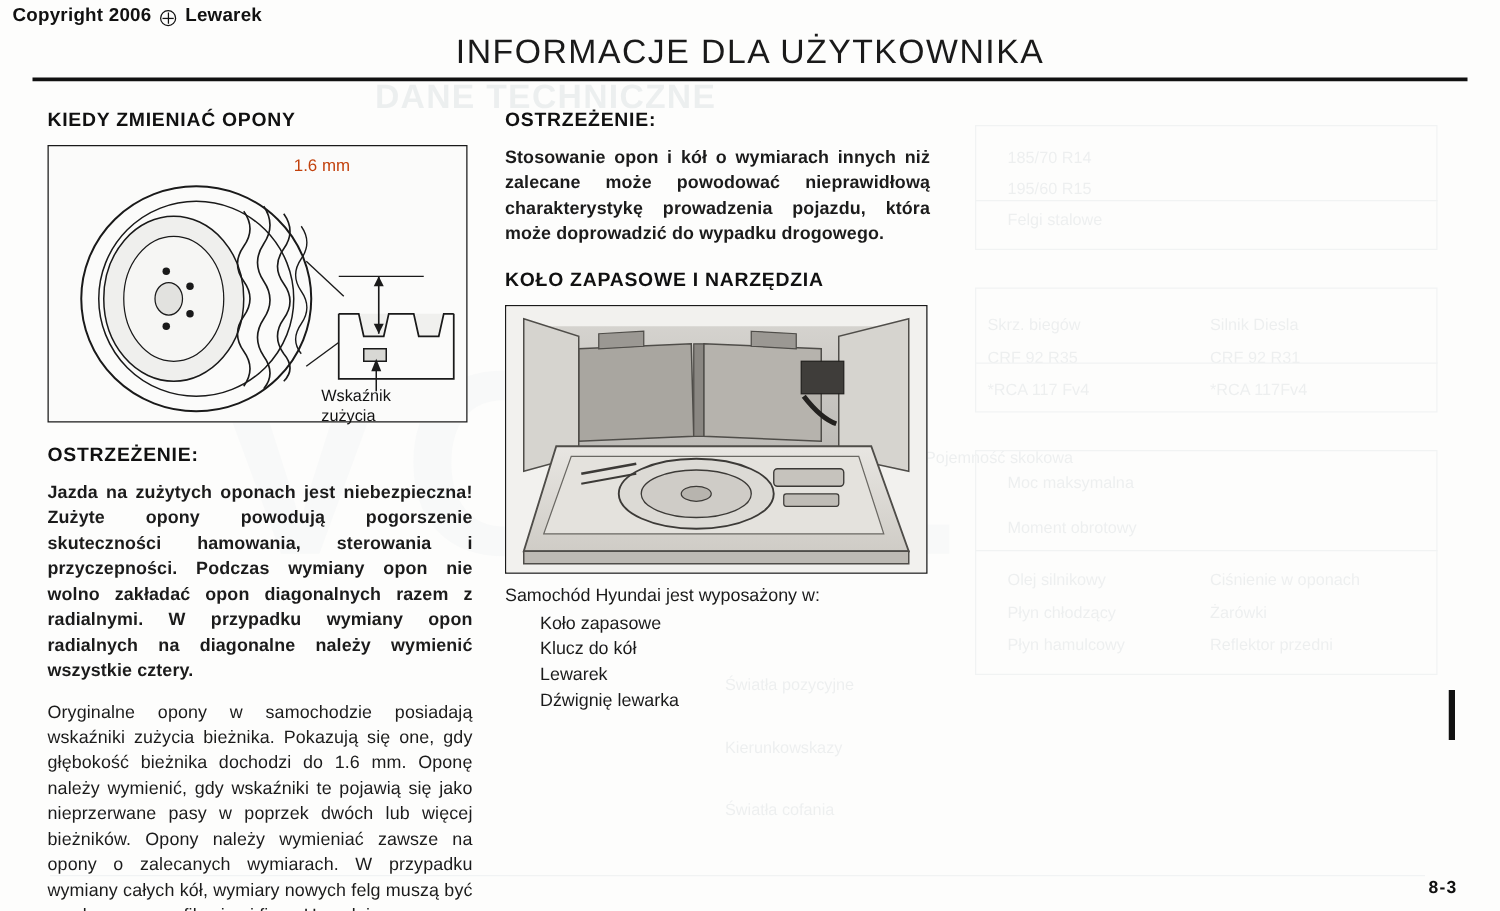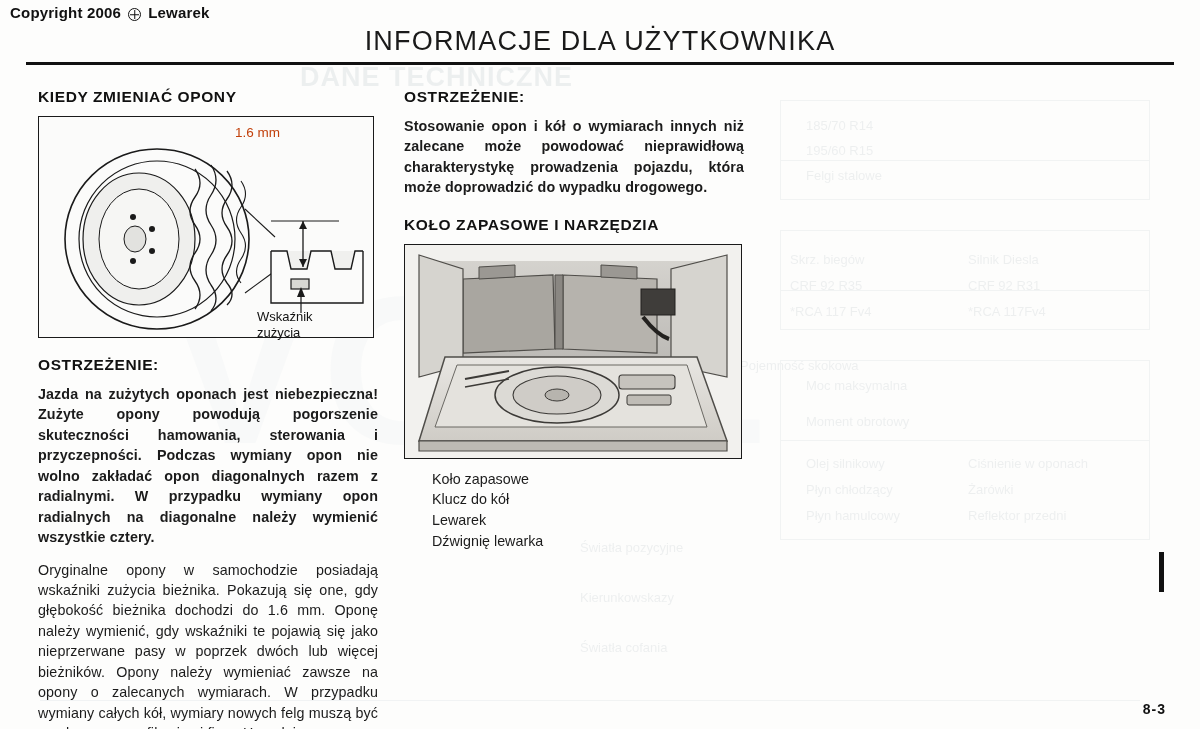--- a/index.html
+++ b/index.html
@@ -358,20 +358,21 @@
         <line x1="60" y1="134" x2="104" y2="126" stroke="#3c3a37" stroke-width="2.2"></line>
         <line x1="60" y1="142" x2="104" y2="134" stroke="#3c3a37" stroke-width="1.6"></line>
 
         <rect x="236" y="44" width="34" height="26" fill="#3f3d3a" stroke="#23211f" stroke-width="1"></rect>
         <path d="M238 72 q14 18 26 22" fill="none" stroke="#23211f" stroke-width="4"></path>
 
         <path d="M14 196 L322 196 L322 206 L14 206 Z" fill="#bdbab4" stroke="#4f4d49" stroke-width="1.2"></path>
       </svg>
     </div>
 
+    <div class="list-intro">Samochód Hyundai jest wyposażony w:</div>
     <ul class="plain">
       <li>Koło zapasowe</li>
       <li>Klucz do kół</li>
       <li>Lewarek</li>
       <li>Dźwignię lewarka</li>
     </ul>
   </div>
 
   <div class="edge-tab"></div>
   <div class="page-number">8-3</div>

